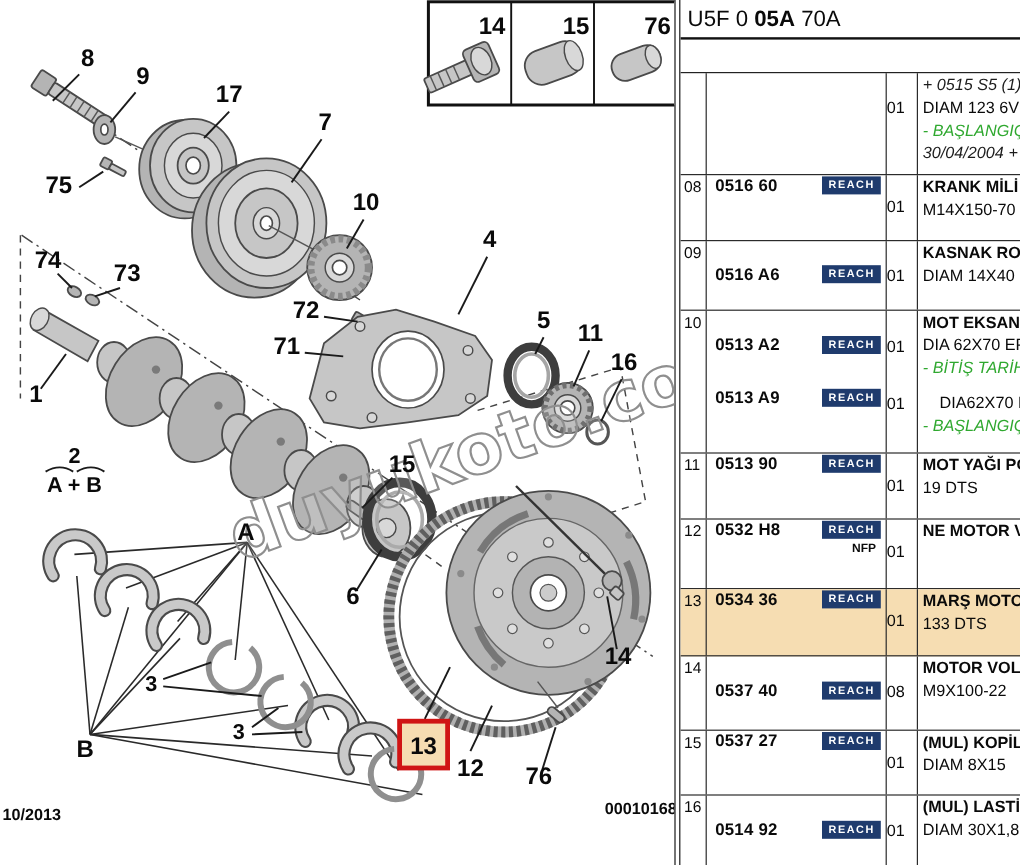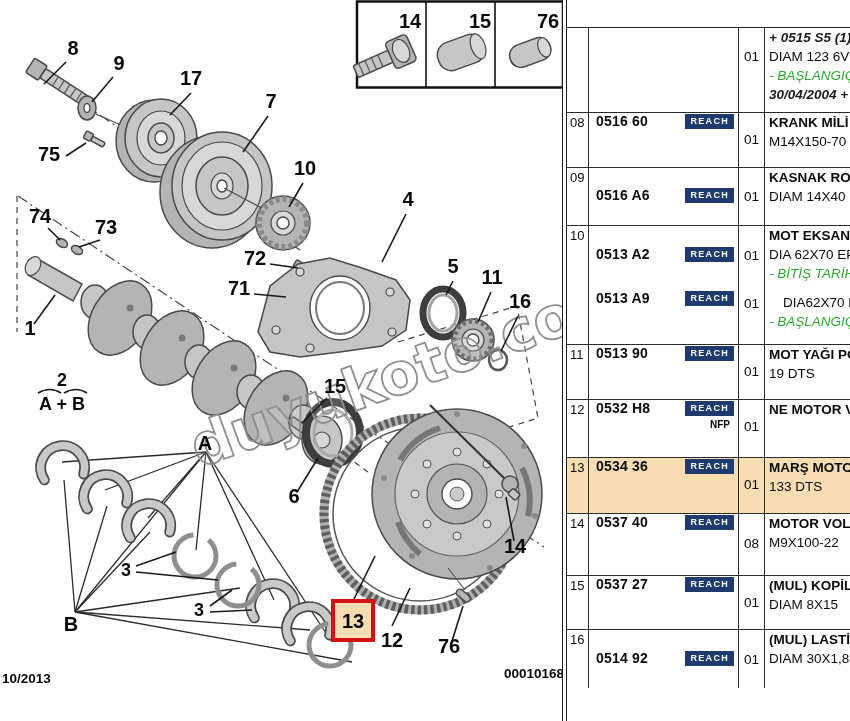--- a/index.html
+++ b/index.html
@@ -9,30 +9,30 @@
   .left{width:562px;height:721px;flex:none;position:relative;}
   .vline{width:5px;height:721px;flex:none;border-left:1.6px solid #1a1a1a;border-right:1.6px solid #1a1a1a;box-sizing:border-box;}
   .tbl{flex:1;height:721px;overflow:hidden;display:flex;flex-direction:column;box-sizing:border-box;}
   .title-row{height:33px;flex:none;display:flex;align-items:center;padding-left:6px;
              border-bottom:2px solid #111;font-size:18.5px;box-sizing:border-box;white-space:nowrap;overflow:hidden;}
   .title-row .bold{font-weight:bold;}
   .gap-row{height:28px;flex:none;border-bottom:1.4px solid #222;box-sizing:border-box;}
   .row{display:flex;border-bottom:1px solid #2b2b2b;box-sizing:border-box;flex:none;position:relative;}
   .c-ref{width:22px;flex:none;border-right:1px solid #2b2b2b;font-size:13px;padding:2px 0 0 3px;box-sizing:border-box;}
   .c-part{width:150px;flex:none;border-right:1px solid #2b2b2b;padding:0 4px 0 7px;box-sizing:border-box;}
-  .c-qty{width:26px;flex:none;border-right:1px solid #2b2b2b;font-size:13.5px;text-align:center;box-sizing:border-box;}
+  .c-qty{width:26px;flex:none;border-right:1px solid #2b2b2b;font-size:13.5px;box-sizing:border-box;}
   .c-desc{flex:1;overflow:hidden;padding-left:4px;font-size:13.5px;white-space:nowrap;}
   .part-line{display:flex;justify-content:space-between;align-items:center;margin-top:0;}
   .pn{font-weight:bold;font-size:14px;letter-spacing:.2px;}
   .reach{background:#1f3b6d;color:#fff;font-size:9px;font-weight:bold;letter-spacing:1.3px;
          padding:3px 5px;line-height:1;display:inline-block;}
   .d{line-height:19px;height:19px;}
   .b{font-weight:bold;}
   .grn{color:#2fa82f;font-style:italic;}
-  .it{font-style:italic;color:#1c1c1c;font-weight:bold;}
+  .it{font-style:italic;color:#1c1c1c;}
   .qline{margin-top:17px;line-height:19px;}
   .hl{background:#f6ddb2;}
   .nfp{text-align:right;font-weight:bold;font-size:10px;padding-right:4px;margin-top:3px;}
   .mt20{margin-top:20px;align-items:center;} .mt10{margin-top:10px;margin-left:14px;}
   svg .lbl{font-family:"Liberation Sans",sans-serif;font-weight:bold;font-size:20px;fill:#0a0a0a;text-anchor:middle;}
   svg .lbl-s{font-size:18px;}
   svg .ldr{stroke:#1a1a1a;stroke-width:1.6;fill:none;}
   svg .thin{stroke:#555;stroke-width:1.2;fill:none;}
   svg .dash{stroke:#444;stroke-width:1.2;fill:none;stroke-dasharray:6 5;}
   svg .ddot{stroke:#444;stroke-width:1.2;fill:none;stroke-dasharray:11 4 2 4;}
@@ -366,20 +366,23 @@
 
       <text class="foot" x="2" y="683">10/2013</text>
       <text class="foot" x="504" y="678">00010168</text>
     </svg>
   </div>
 
   <div class="vline"></div>
 
   <div class="tbl">
 
+    <div class="title-row">
+      <span>U5F 0 </span>&nbsp;<span class="bold">05A</span>&nbsp;<span> 70A</span>
+    </div>
     <div class="gap-row"></div>
 
     <div class="row" style="height:85px">
       <div class="c-ref"></div>
       <div class="c-part"></div>
       <div class="c-qty">
           <div class="qline" style="margin-top:19px">01</div>
         </div>
       <div class="c-desc">
         <div class="d it">+ 0515 S5 (1)</div>
@@ -495,21 +498,21 @@
         </div>
       <div class="c-desc">
         <div class="d b">MARŞ MOTOR</div>
         <div class="d">133 DTS</div>
       </div>
     </div>
 
     <div class="row" style="height:62px">
       <div class="c-ref">14</div>
       <div class="c-part">
-        <div class="part-line" style="">
+        <div class="part-line" style="margin-top:20px">
             <span class="pn">0537 40</span>
             <span class="reach">REACH</span>
           </div>
       </div>
       <div class="c-qty">
           <div class="qline" style="margin-top:20px">08</div>
         </div>
       <div class="c-desc">
         <div class="d b">MOTOR VOLA</div>
         <div class="d">M9X100-22</div>

